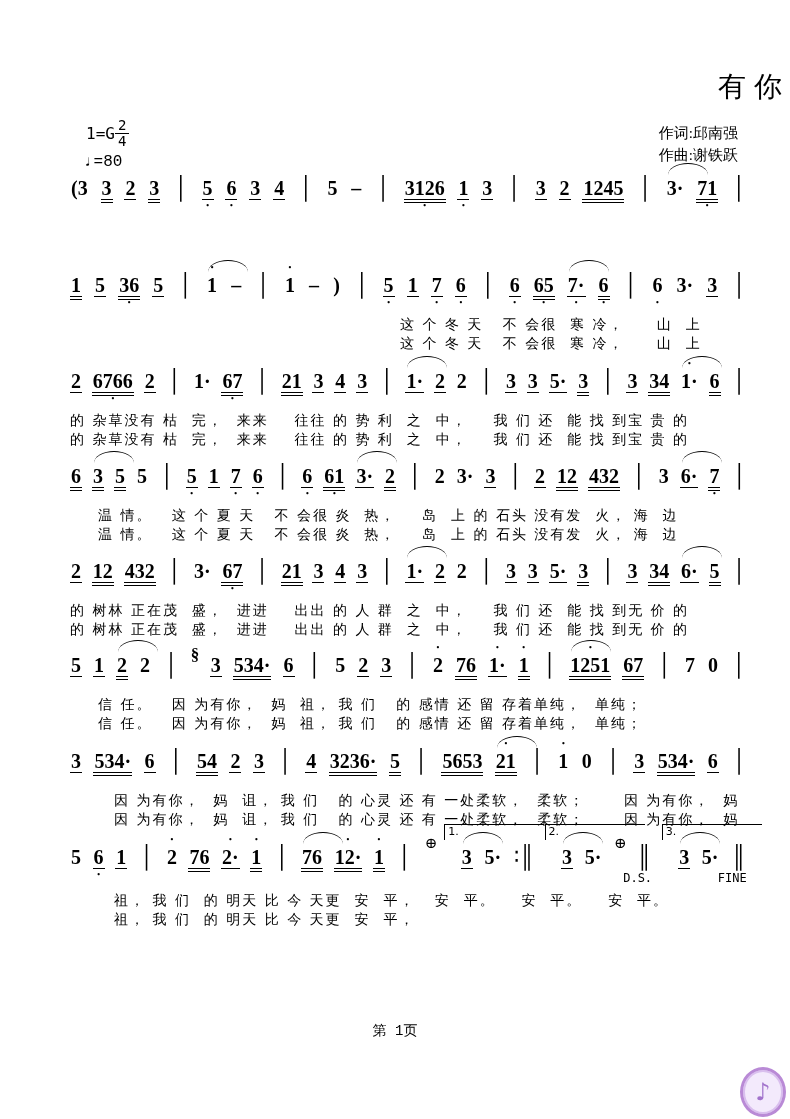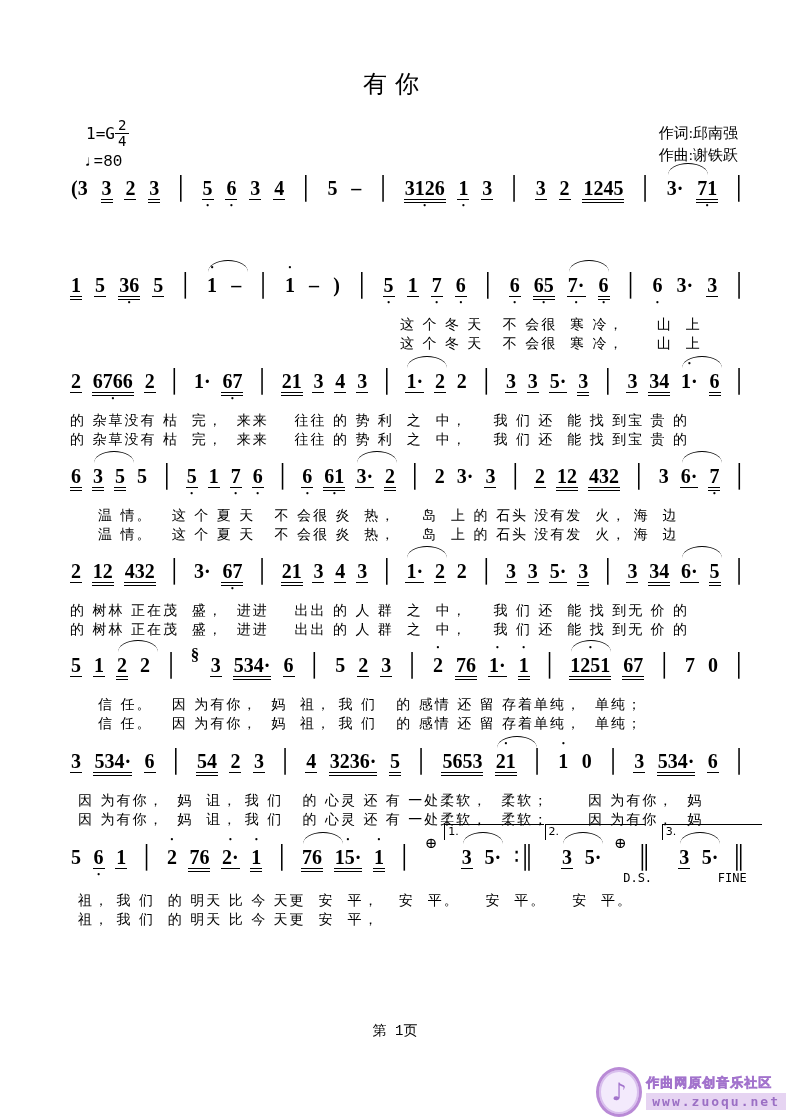--- a/index.html
+++ b/index.html
@@ -1,21 +1,21 @@
 <!DOCTYPE html>
 <html><head>
 <meta charset="utf-8">
 <style>
   html,body{margin:0;padding:0;background:#888;}
   #page{position:relative;width:790px;height:1119px;background:#ffffff;margin:0 auto;
         font-family:"Liberation Serif","DejaVu Serif",serif;color:#000;overflow:hidden;}
 
   
-  .title{position:absolute;top:68px;left:0;width:100%;text-align:center;
-         font-size:24px;letter-spacing:8px;font-family:"DejaVu Sans",sans-serif;}
+  .title{position:absolute;top:68px;left:0;width:100%;text-align:right;
+         font-size:28px;letter-spacing:8px;font-family:"DejaVu Sans",sans-serif;}
   .keyblock{position:absolute;top:118px;left:86px;font-size:16px;display:flex;align-items:center;
             font-family:"DejaVu Sans Mono",monospace;}
   .timesig{display:inline-block;text-align:center;font-size:14px;line-height:15px;}
   .timesig .num{display:block;border-bottom:1.3px solid #000;padding:0 3px;}
   .timesig .den{display:block;padding:0 3px;}
   .tempo{position:absolute;top:153px;left:84px;font-size:16px;font-family:Liberation Mono, monospace;}
   .credits{position:absolute;top:122px;right:52px;font-size:15px;line-height:22px;
            font-family:Liberation Serif, serif;text-align:right;}
 
   
@@ -39,21 +39,21 @@
            border-top:1.2px solid #000;border-left:1.2px solid #000;font-style:normal;
            font-size:11px;font-weight:normal;padding-left:3px;font-family:"DejaVu Sans",sans-serif;}
   .barmark{position:absolute;top:27px;right:1px;font-size:12px;font-weight:normal;
            font-family:"DejaVu Sans Mono",monospace;white-space:nowrap;}
   .lyric{white-space:pre;font-size:14px;line-height:17px;letter-spacing:2px;
          font-family:"DejaVu Sans",sans-serif;margin-top:2px;}
   .sys1{top:175px;} .sys2{top:272px;} .sys3{top:368px;} .sys4{top:463px;}
   .sys5{top:558px;} .sys6{top:652px;} .sys7{top:748px;} .sys8{top:844px;}
   .sys2 .lyric{padding-left:330px;}
   .sys4 .lyric,.sys6 .lyric{padding-left:28px;}
-  .sys7 .lyric,.sys8 .lyric{padding-left:8px;}
+  .sys7 .lyric,.sys8 .lyric{padding-left:8px;margin-left:36px;}
   .sys2 .notes,.sys3 .notes,.sys4 .notes,.sys5 .notes,.sys6 .notes,.sys7 .notes{margin-bottom:10px;}
   .sys8 .notes{margin-bottom:14px;}
 
   
   .contact{position:absolute;top:946px;left:0;width:100%;text-align:center;font-size:17px;
            font-family:"DejaVu Sans",sans-serif;}
   .pagenum{position:absolute;top:1022px;left:0;width:100%;text-align:center;font-size:14px;
            font-family:Liberation Mono, monospace;}
 
   
@@ -311,21 +311,21 @@
           <span class="note">5</span>
           <span class="note u1 db">6</span>
           <span class="note u1">1</span>
           <span class="barline">│</span>
           <span class="note da">2</span>
           <span class="note u2">76</span>
           <span class="note u1 da">2·</span>
           <span class="note u2 da">1</span>
           <span class="barline">│</span>
           <span class="note u2">76<b class="arcline"></b></span>
-          <span class="note u2 da">15·</span>
+          <span class="note u2 da">12·</span>
           <span class="note u2 da">1</span>
           <span class="barline">│</span>
           <span class="note coda">⊕</span>
           <span class="volta">
             <i>1.</i>
           </span>
           <span class="note u1">3<b class="arcline"></b></span>
           <span class="note">5·</span>
           <span class="barline">∶║</span>
           <span class="volta">
@@ -346,19 +346,15 @@
         <div class="lyric">祖， 我 们  的 明天 比 今 天更  安  平，</div>
       </div>
     </div>
 
   <div class="pagenum">第 1页</div>
 
   <div class="watermark">
     <div class="wm-badge">
       <span class="wm-clef">♪</span>
     </div>
-    <div class="wm-text">
-      <span class="wm-name">作曲网原创音乐社区</span>
-      <span class="wm-url">www.zuoqu.net</span>
-    </div>
   </div>
 
 </div>
 
 </body></html>

